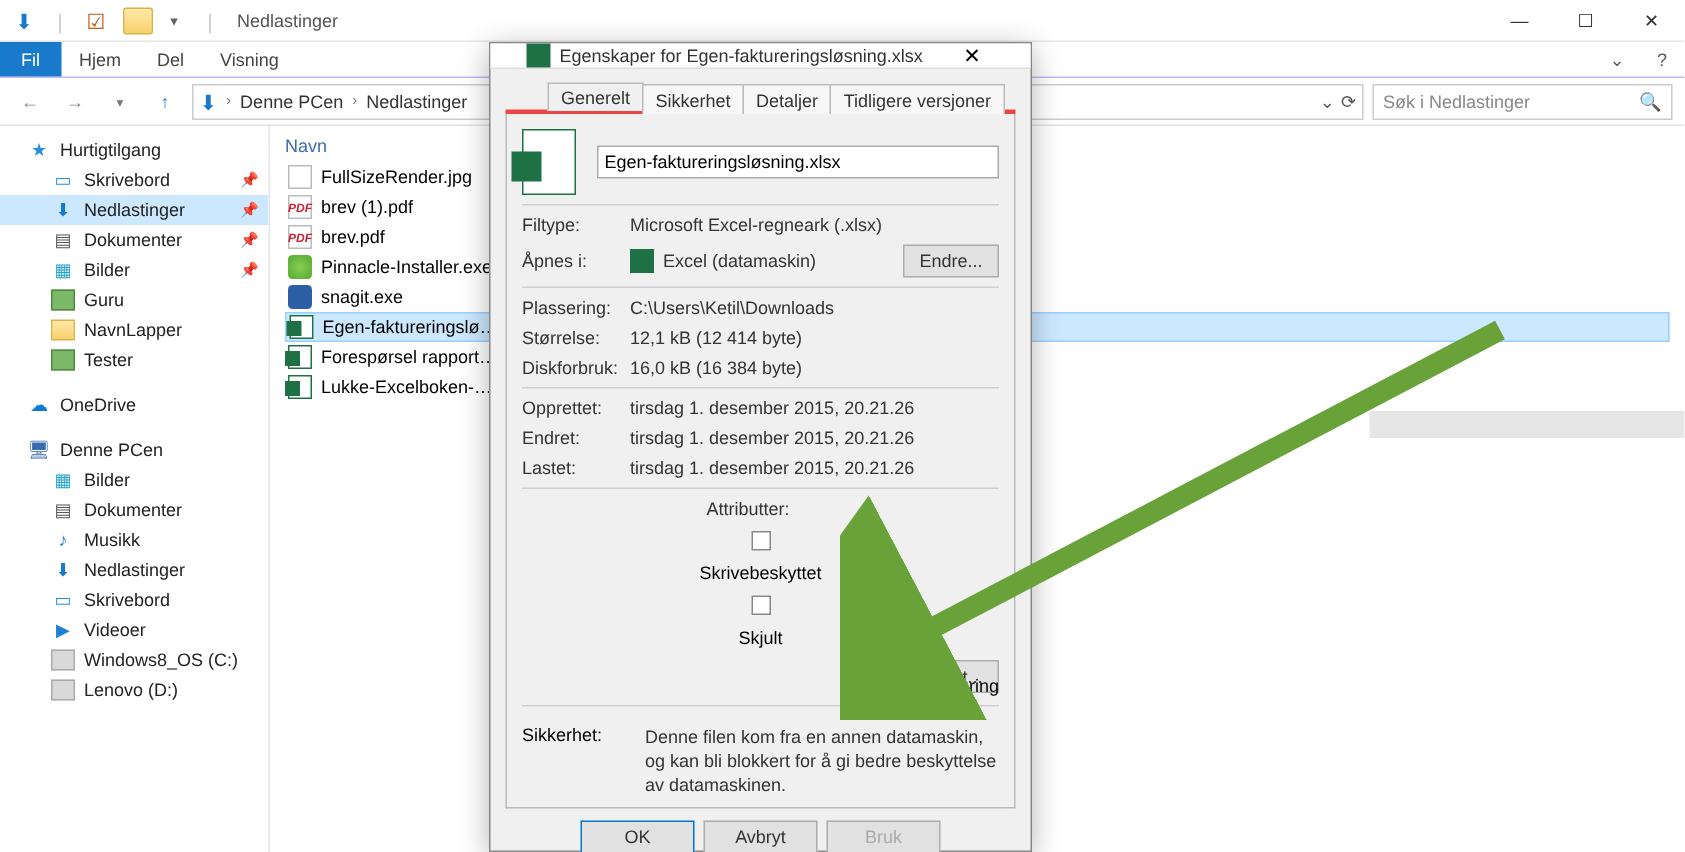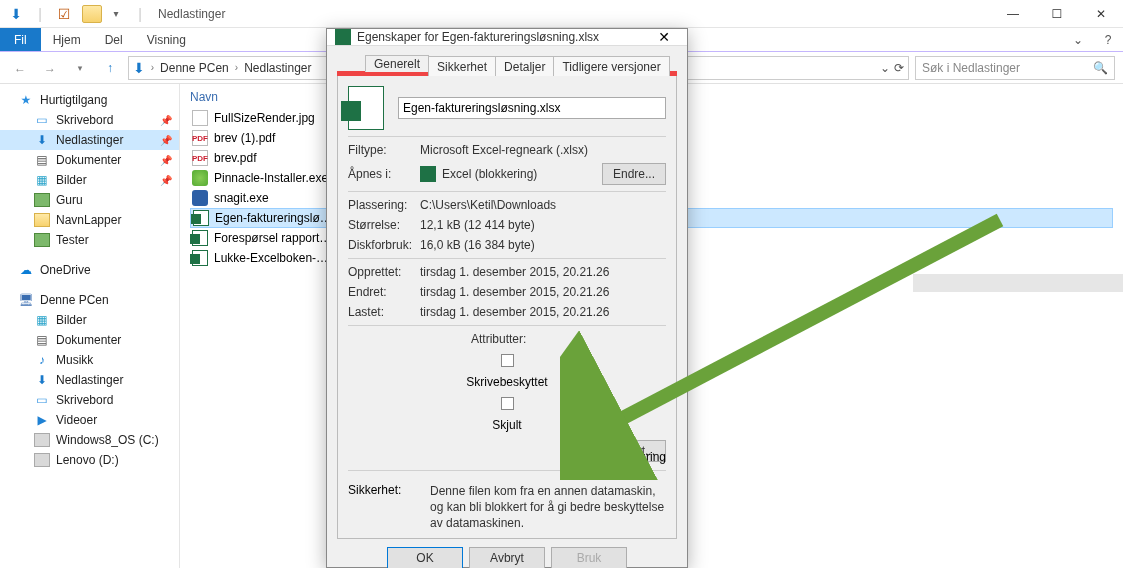--- a/index.html
+++ b/index.html
@@ -47,38 +47,38 @@
 .ico.disk { background:#d9d9d9; border:1px solid #aaa; }
 .ico.green { background: #7db96b; border:1px solid #4f8a3c; }
 .ico.music { color:#1e81d4; }
 .ico.video { color:#1e81d4; }
 .ico.pic { color:#26a2c9; }
 
 .filepane { flex: 1; padding: 6px 10px; position: relative; }
 .filepane .colhead { color: #3a6db0; font-size: 12px; margin-bottom: 4px; }
 .filepane .frow { display: flex; align-items: center; height: 20px; gap: 6px; padding-left: 2px; }
 .filepane .frow.selected { background: #cce8ff; border:1px solid #99cfff; }
-.filepane .fico { width: 16px; height: 16px; display:inline-flex; align-items:center; justify-content:center; font-size:11px; }
+.filepane .fico { width: 16px; height: 16px; display:inline-flex; align-items:center; justify-content:center; font-size:11px;font-style:italic; }
 .fico.img { background:#fff; border:1px solid #bbb; }
 .fico.pdf { background:#fff; border:1px solid #bbb; color:#c23; font-size:8px; font-weight:bold; }
 .fico.exe { background: radial-gradient(#8c5,#5a3); border-radius:3px; }
 .fico.exe2 { background: #2d5fa6; border-radius:3px; }
 .fico.xl { background:#fff; border:1px solid #1e7145; position:relative; }
 .fico.xl::before { content:""; position:absolute; left:-3px; top:3px; width:10px; height:10px; background:#1e7145; }
 .filepane .koder { position:absolute; left:400px; top:6px; color:#3a6db0; }
 
 
 .dialog { position: absolute; left: 326px; top: 28px; width: 362px; height: 540px; background: #f0f0f0; border: 1px solid #888; box-shadow: 0 4px 18px rgba(0,0,0,.3); display:flex; flex-direction:column; }
-.dlg-title { height: 30px; background: #fff; display: flex; align-items: center; padding: 0 8px; border-bottom:1px solid #ddd; }
+.dlg-title { height: 30px; background: #fff; display: flex; align-items: center; padding: 0 24px; border-bottom:1px solid #ddd; }
 .dlg-title .xlico { width:16px; height:16px; background:#1e7145; margin-right:6px; }
 .dlg-title .txt { color:#333; }
 .dlg-title .close { margin-left:auto; width:30px; text-align:center; font-size:14px; }
 
 .dlg-body { padding: 8px 10px 0 10px; flex:1; display:flex; flex-direction:column; }
-.dlg-tabs { display:flex; border-bottom:5px solid #ef4444; height:22px;padding-left:28px; }
+.dlg-tabs { display:flex; border-bottom:3px solid #ef4444; height:22px;padding-left:28px; }
 .dlg-tabs .dtab { padding:0 8px; border:1px solid #bbb; border-bottom:none; background:#f0f0f0; margin-right:-1px; display:flex; align-items:center; color:#333; position:relative; top:1px; }
 .dlg-tabs .dtab.active { background:#f0f0f0; border-bottom:1px solid #f0f0f0; }
 .dlg-tabs .dtab:not(.active){ background:#f7f7f7; top:2px; height:20px; }
 
 .dlg-content { border:1px solid #bbb; border-top:none; flex:1; padding:10px 10px 6px 10px; background:#f0f0f0; overflow:hidden; }
 .prow { display:flex; align-items:center; margin-bottom:6px; }
 .prow .plabel { width:72px; color:#333; }
 .prow .pval { color:#333; }
 .separator { height:1px; background:#d0d0d0; margin:6px 0; }
 .bigicon { width:36px; height:44px; background:#fff; border:1px solid #1e7145; position:relative; margin-right:14px; }
@@ -296,21 +296,21 @@
         <input class="filename-input" value="Egen-faktureringsløsning.xlsx" style="">
       </div>
       <div class="separator"></div>
       <div class="prow">
           <div class="plabel">Filtype:</div>
           <div class="pval">Microsoft Excel-regneark (.xlsx)</div>
         </div>
       <div class="prow">
         <div class="plabel">Åpnes i:</div>
         <span class="xlsmall"></span>
-        <div class="pval">Excel (blokkering)</div>
+        <div class="pval">Excel (datamaskin)</div>
         <button class="btn" style="margin-left:auto">Endre...</button>
       </div>
       <div class="separator"></div>
       <div class="prow">
           <div class="plabel">Plassering:</div>
           <div class="pval">C:\Users\Ketil\Downloads</div>
         </div>
       <div class="prow">
           <div class="plabel">Størrelse:</div>
           <div class="pval">12,1 kB (12 414 byte)</div>

